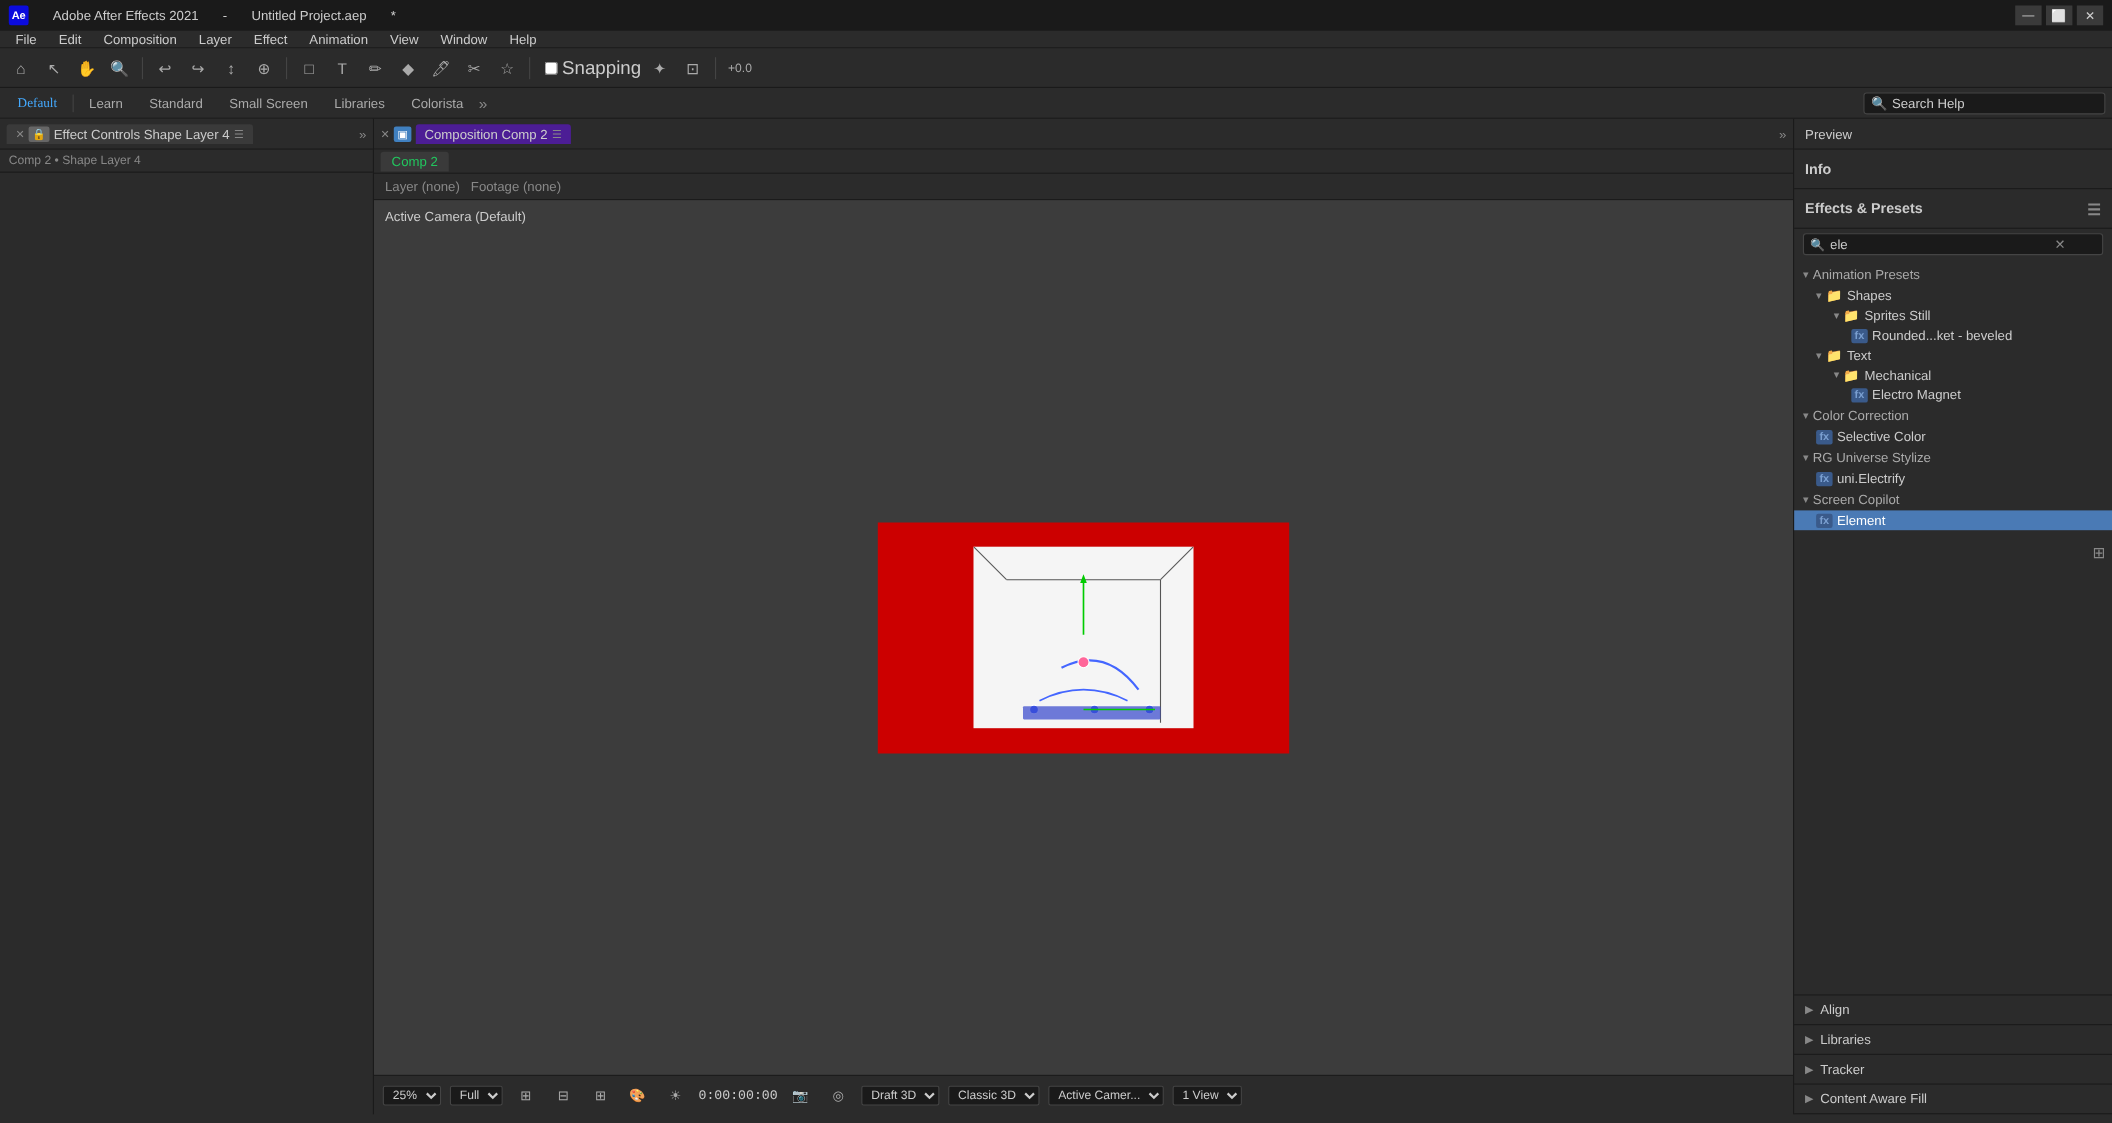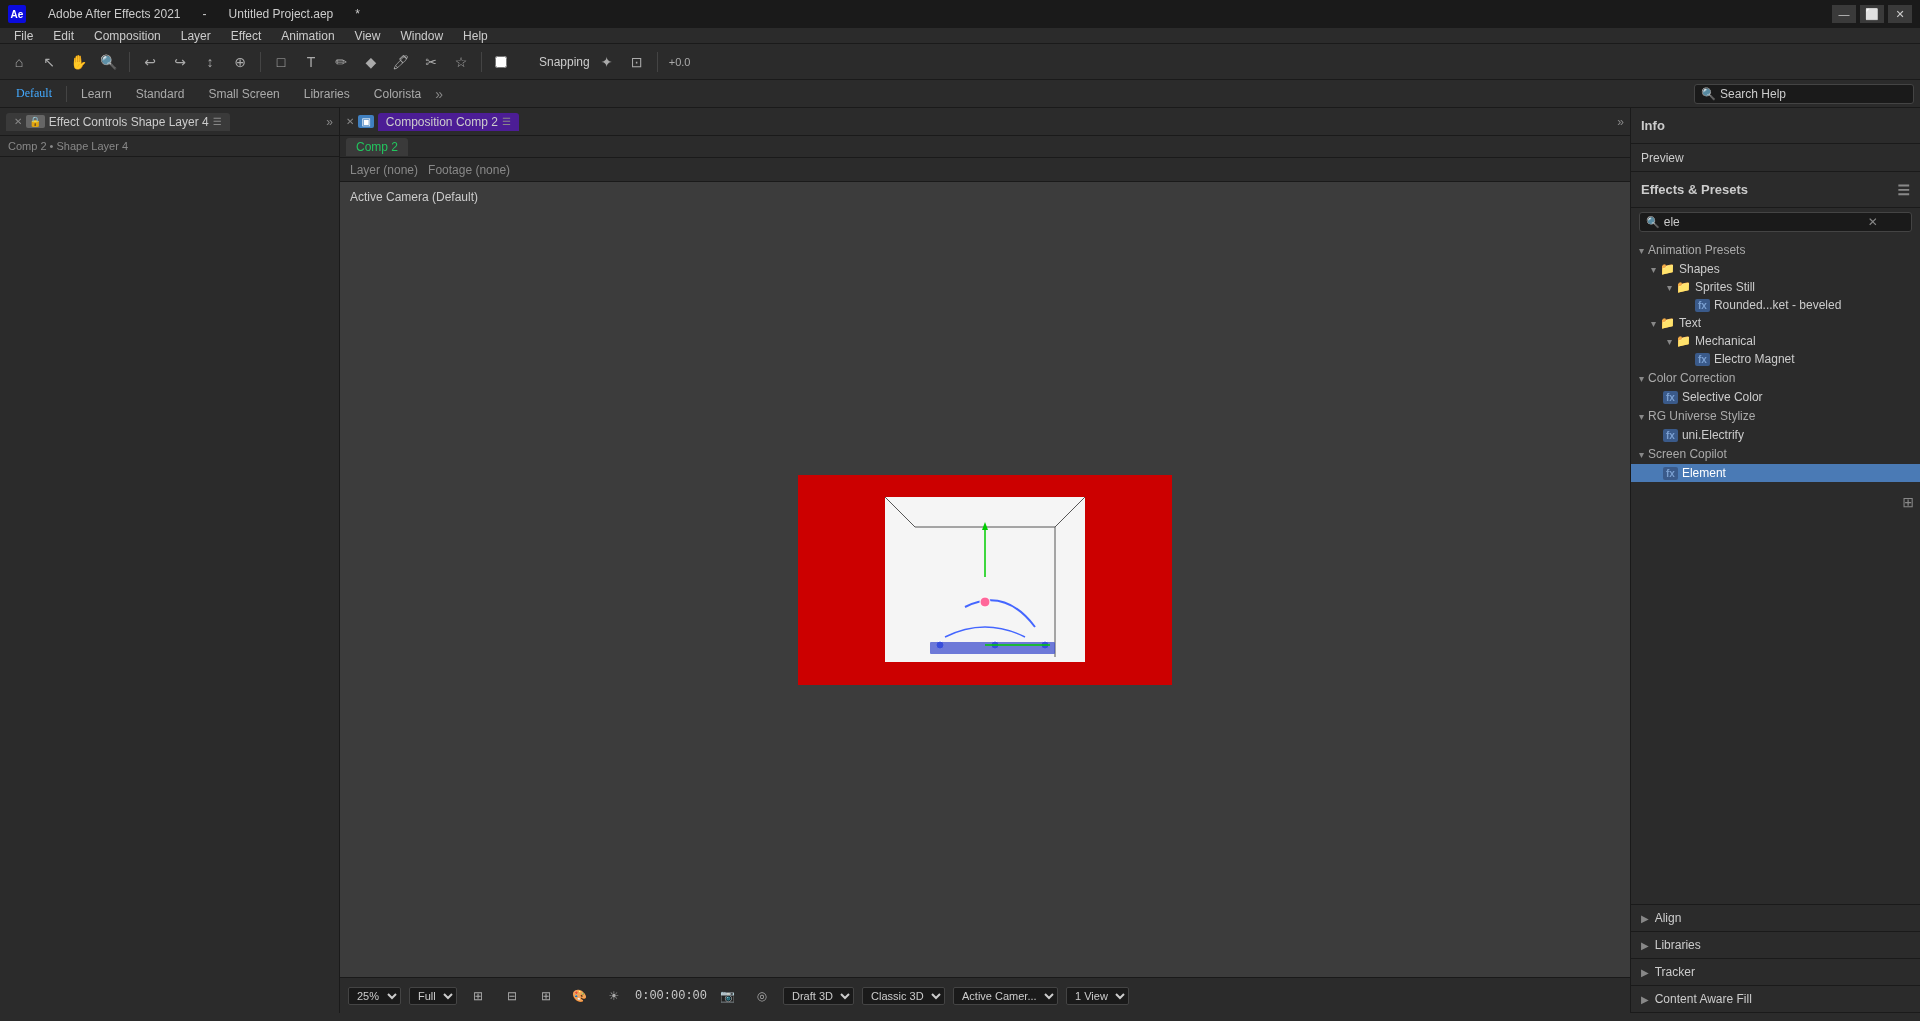--- a/index.html
+++ b/index.html
@@ -46,21 +46,21 @@
       border: none;
       color: #aaa;
       cursor: pointer;
       display: flex; align-items: center; justify-content: center;
       font-size: 14px;
       border-radius: 2px;
     }
     .toolbar-sep { width: 1px; height: 20px; background: #444; margin: 0 3px; }
     .toolbar-snap { display: flex; align-items: center; gap: 4px; margin-left: 6px; }
     .toolbar-snap input[type=checkbox] { width: 12px; height: 12px; }
-    .toolbar-snap label { color: #ccc; font-size: 12px; margin-left: 28px; }
+    .toolbar-snap label { color: #ccc; font-size: 17px; }
 
     
     #workspace-bar {
       background: #2b2b2b;
       height: 28px;
       display: flex;
       align-items: center;
       padding: 0 6px;
       border-bottom: 1px solid #1a1a1a;
       gap: 4px;
@@ -288,21 +288,21 @@
       cursor: pointer;
       font-size: 12px;
       color: #cccccc;
       gap: 4px;
     }
     .tree-item.selected { background: #4a7ab5; color: white; }
     .tree-folder { color: #ffa040; }
     .tree-indent-1 { padding-left: 20px; }
     .tree-indent-2 { padding-left: 36px; }
     .tree-indent-3 { padding-left: 52px; }
-    .tree-effect-icon { color: #7a9fd0; font-size: 10px; background: #3a5a8a; border-radius: 2px; padding: 1px 3px; font-weight: bold; margin-left: 12px; }
+    .tree-effect-icon { color: #7a9fd0; font-size: 10px; background: #3a5a8a; border-radius: 2px; padding: 1px 3px; font-weight: bold; }
     .tree-chevron { font-size: 10px; color: #888; }
     .tree-section-header {
       display: flex; align-items: center; gap: 4px;
       padding: 3px 8px;
       font-size: 12px;
       color: #aaa;
       cursor: pointer;
     }
     
     #right-bottom-sections {
@@ -499,25 +499,25 @@
           <option>Active Camer...</option>
         </select>
         <select class="cb-select">
           <option>1 View</option>
         </select>
       </div>
     </div>
   </div>
 
   <div id="right-panel">
+    <div id="preview-section">
+      <span>Preview</span>
+    </div>
     <div id="info-section">
       <span>Info</span>
-    </div>
-    <div id="preview-section">
-      <span>Preview</span>
     </div>
     <div id="effects-presets-header">
       <span>Effects &amp; Presets</span>
       <span style="color:#888;font-size:14px;cursor:pointer;">☰</span>
     </div>
     <div id="effects-search">
       <span style="color:#888;font-size:11px;">🔍</span>
       <input type="text" value="ele" style="">
       <span class="clear-btn">✕</span>
     </div>

